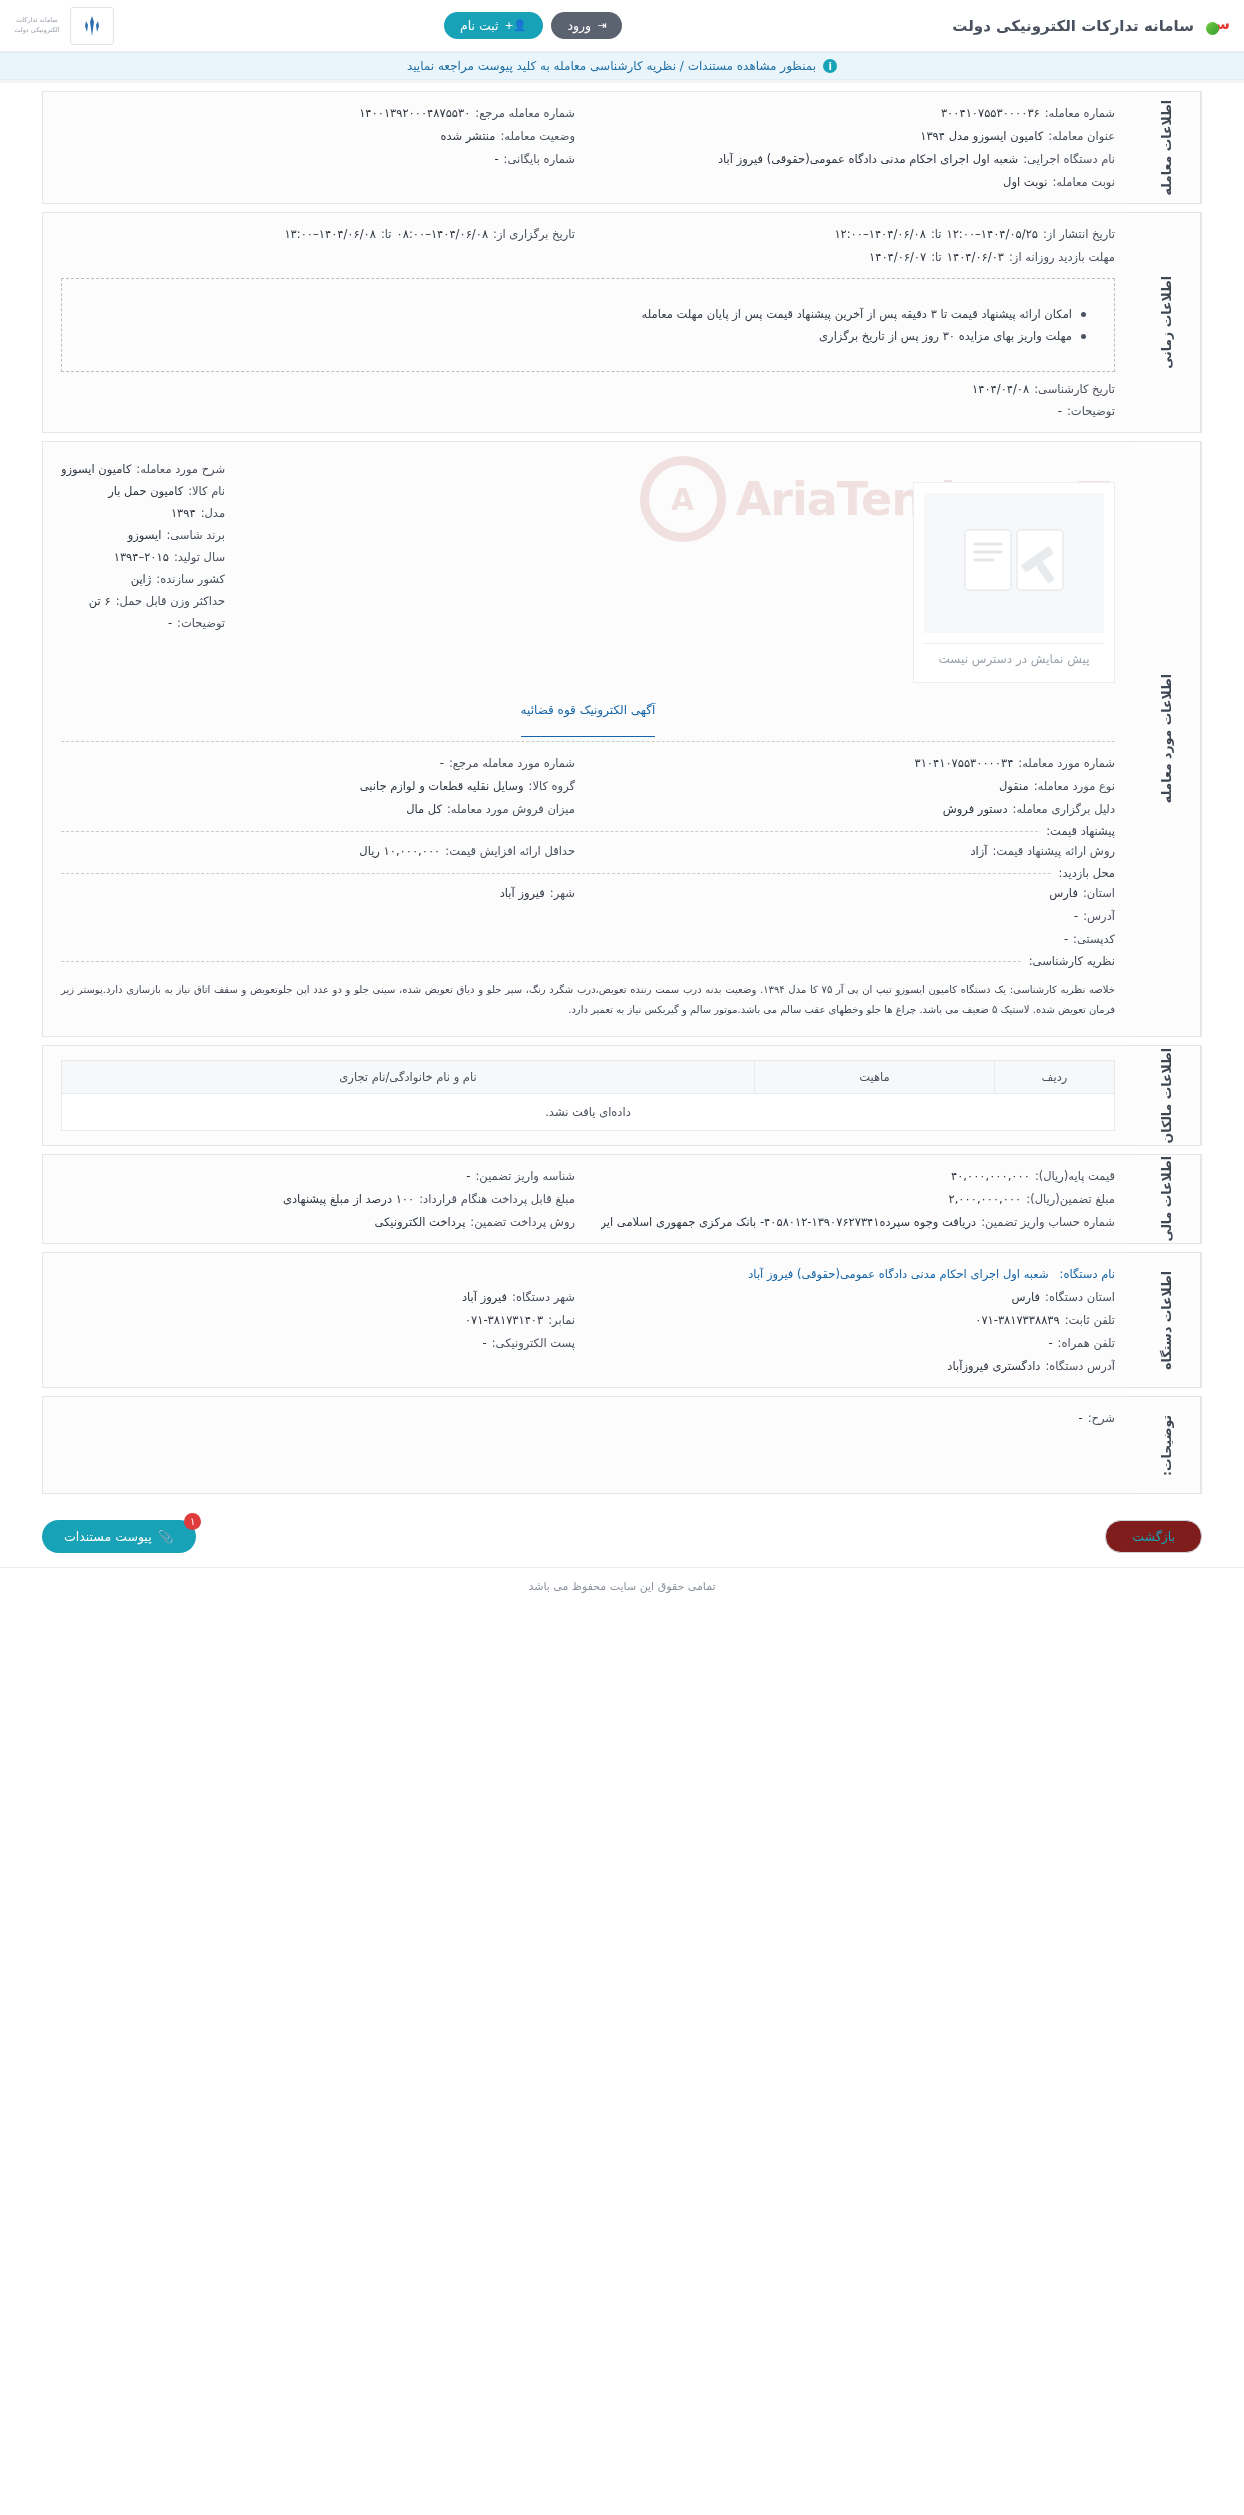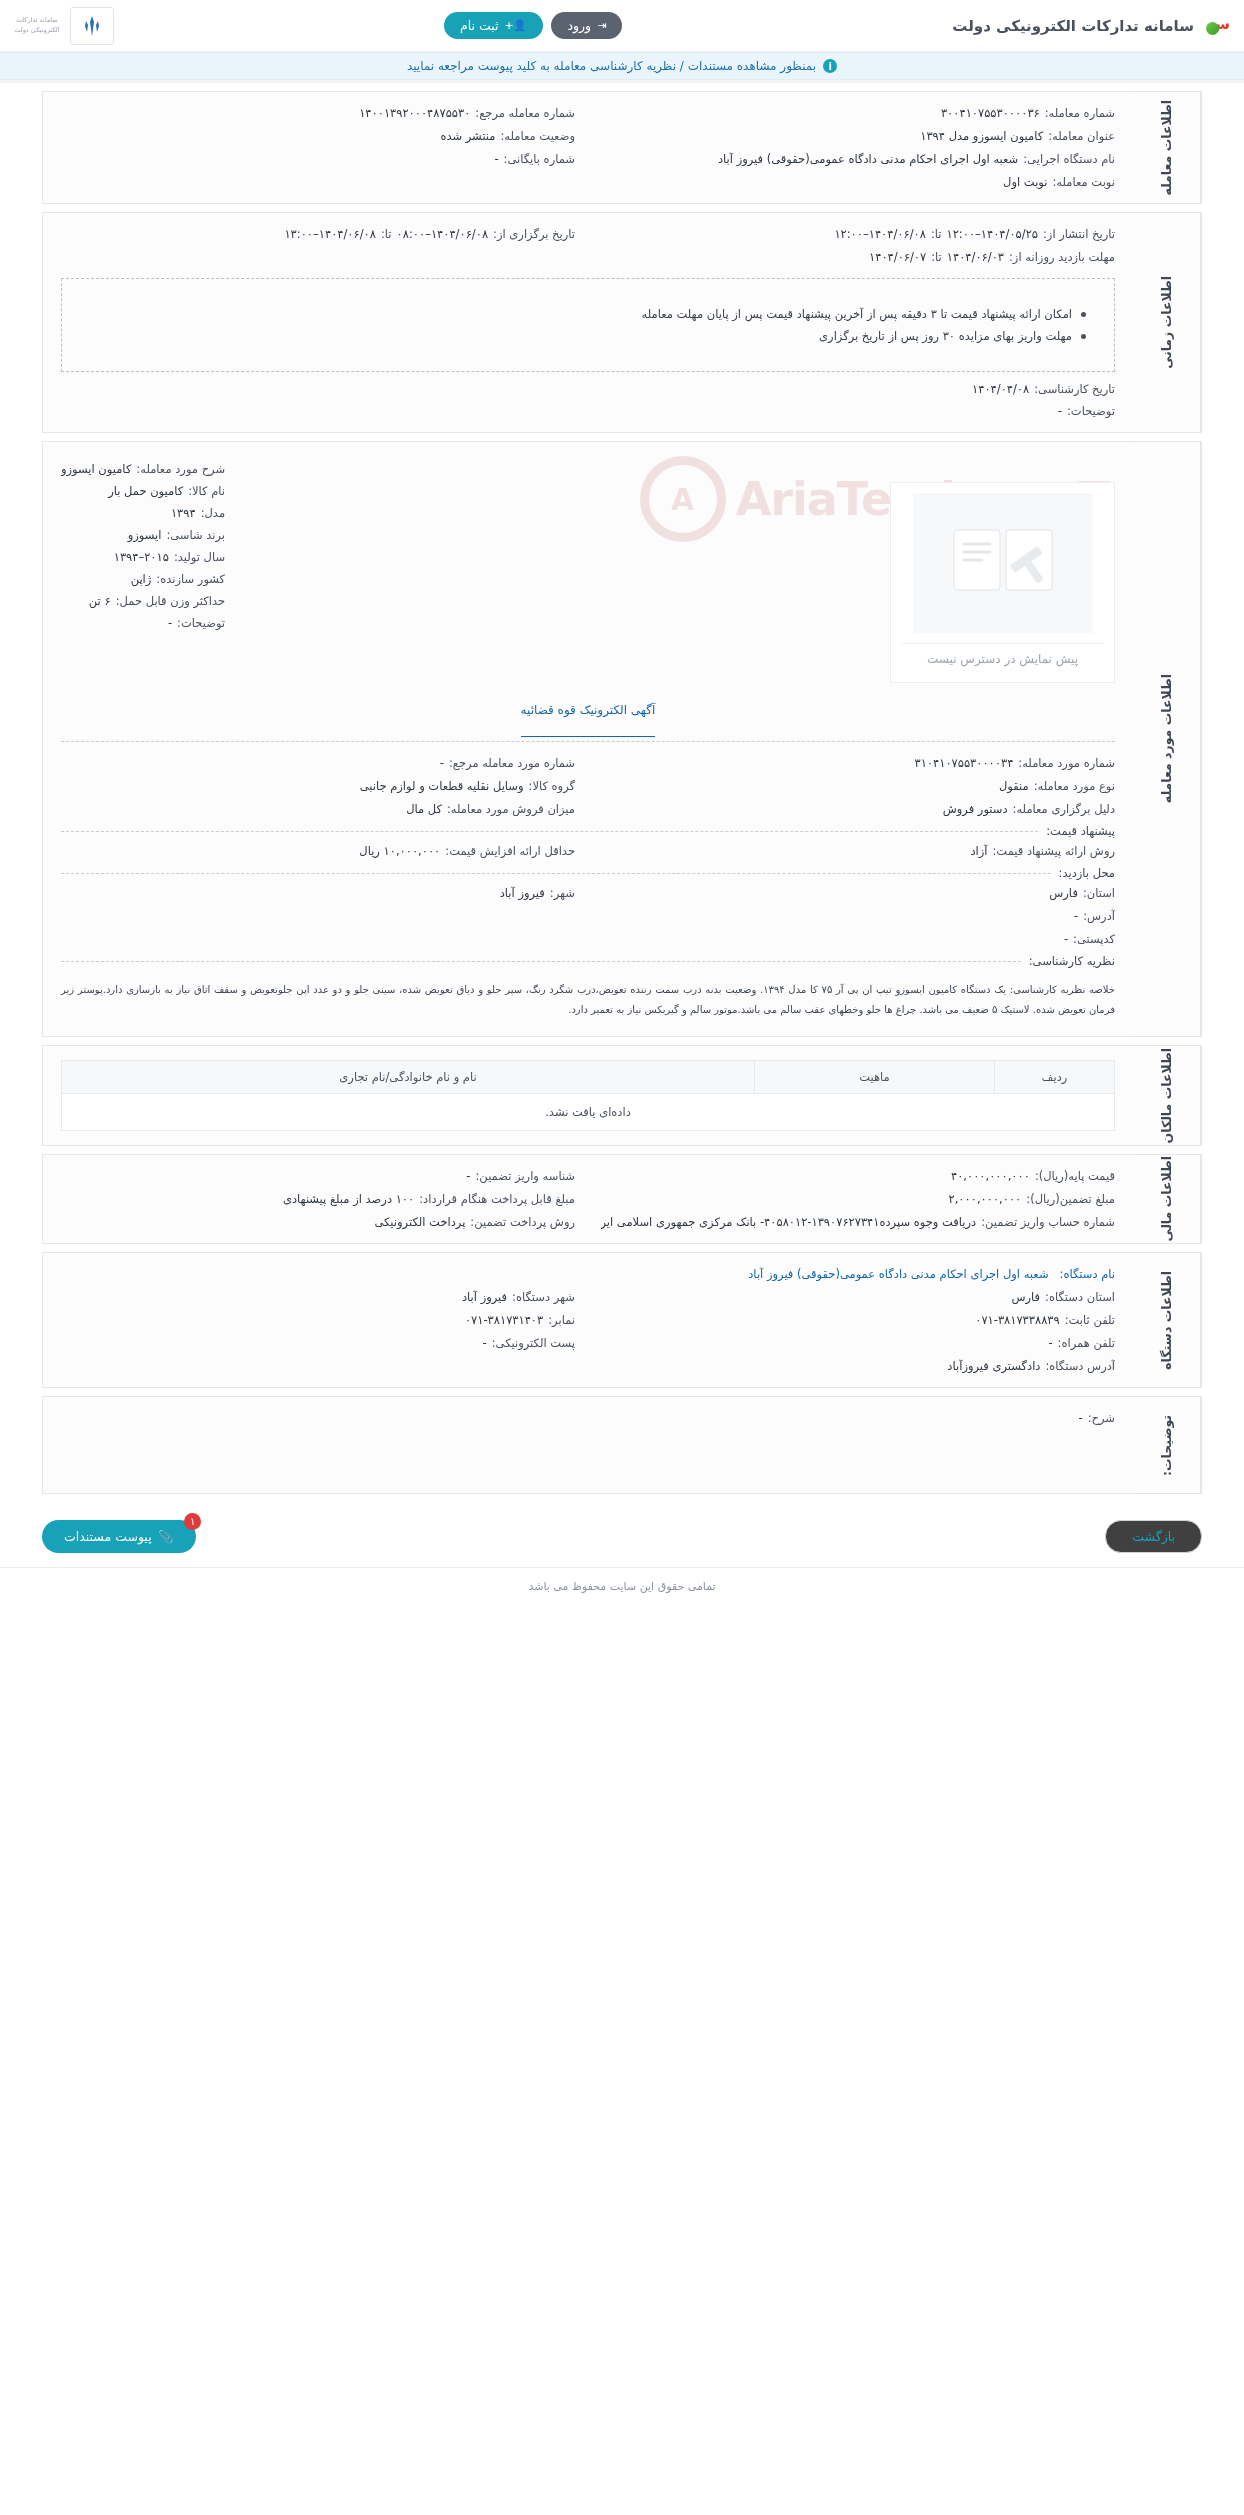--- a/index.html
+++ b/index.html
@@ -183,21 +183,21 @@
     min-height:300px;
   }
   .details-inner {
     display:flex;
     justify-content:space-between;
     gap:20px;
     position:relative;
     z-index:2;
   }
   .preview-card {
-    width:225px;
+    width:202px;
     border:1px solid #eceef0;
     background:#fff;
     padding:10px;
     display:flex;
     flex-direction:column;
     align-items:center;
     gap:10px;
     align-self:flex-start;
     margin-top:26px;
   }
@@ -306,21 +306,21 @@
 
   
   .footer-actions {
     display:flex;
     justify-content:space-between;
     align-items:center;
     padding:18px 42px 14px;
   }
   .btn-back {
     border:1px solid #cfd4da;
-    background:#404040;
+    background:#7f1d1d;
     color:#17a2b8;
     border-radius:16px;
     font-size:12.5px;
     padding:8px 26px;
     cursor:pointer;
     font-family:"DejaVu Sans", sans-serif;
   }
   .btn-attach {
     background:#17a2b8;
     color:#fff;

